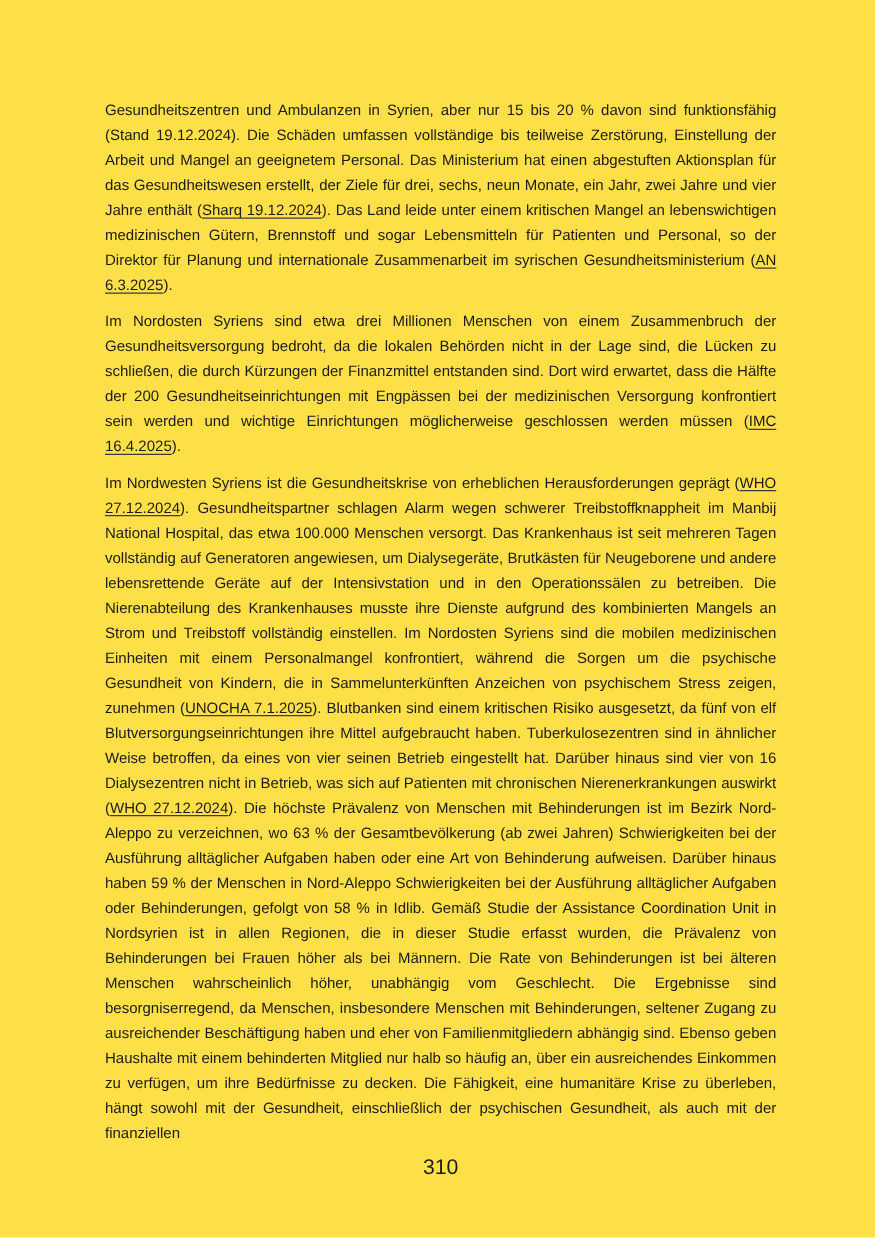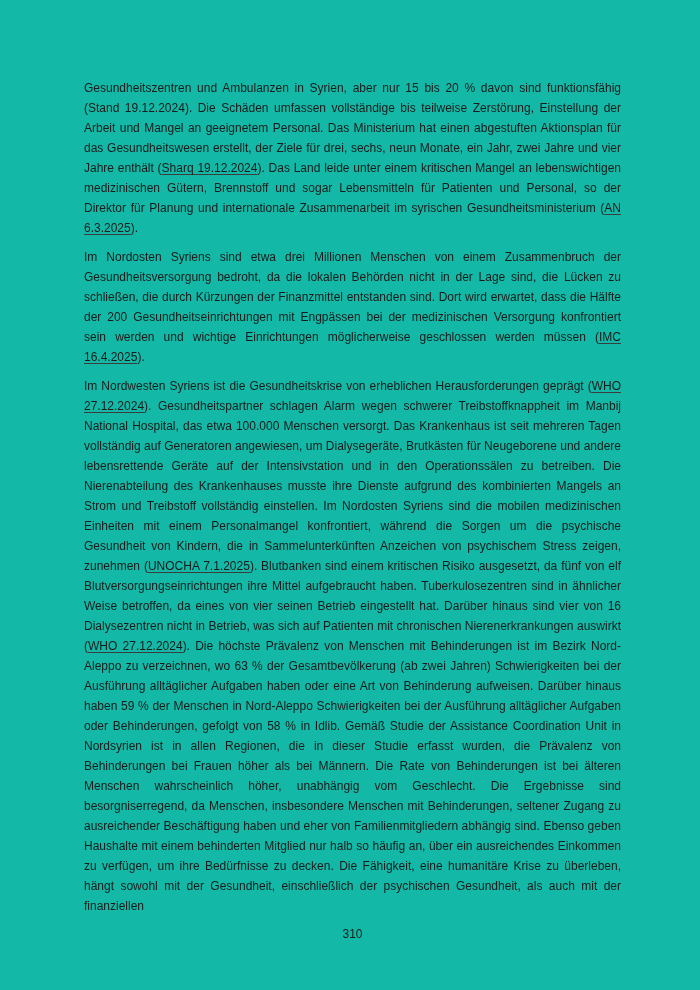--- a/index.html
+++ b/index.html
@@ -4,21 +4,21 @@
 <style>
   html, body {
     margin: 0;
     padding: 0;
     background: #ffffff;
   }
   .page {
     position: relative;
     width: 700px;
     height: 990px;
-    background: #14b8a6;
+    background: #fde047;
     overflow: hidden;
     font-family: "Liberation Sans", sans-serif;
     color: #1b1b1b;
   }
   .text-block {
     position: absolute;
     left: 84px;
     top: 78px;
     width: 537px;
   }
@@ -36,21 +36,21 @@
     text-decoration-thickness: 1px;
     text-underline-offset: 2px;
     cursor: pointer;
   }
   .page-footer {
     position: absolute;
     left: 84px;
     top: 924px;
     width: 537px;
     text-align: center;
-    font-size: 12px;
+    font-size: 17px;
     line-height: 20px;
     color: #1b1b1b;
   }
 </style>
 </head>
 <body>
 
 <div class="page">
   <main class="text-block">
       <p class="para"><span>Gesundheitszentren und Ambulanzen in Syrien, aber nur 15 bis 20 % davon sind funktionsfähig (Stand 19.12.2024). Die Schäden umfassen vollständige bis teilweise Zerstörung, Einstellung der Arbeit und Mangel an geeignetem Personal. Das Ministerium hat einen abgestuften Aktionsplan für das Gesundheitswesen erstellt, der Ziele für drei, sechs, neun Monate, ein Jahr, zwei Jahre und vier Jahre enthält (</span><a class="ref-link">Sharq 19.12.2024</a><span>). Das Land leide unter einem kritischen Mangel an lebenswichtigen medizinischen Gütern, Brennstoff und sogar Lebensmitteln für Patienten und Personal, so der Direktor für Planung und internationale Zusammenarbeit im syrischen Gesundheitsministerium (</span><a class="ref-link">AN 6.3.2025</a><span>).</span></p>

